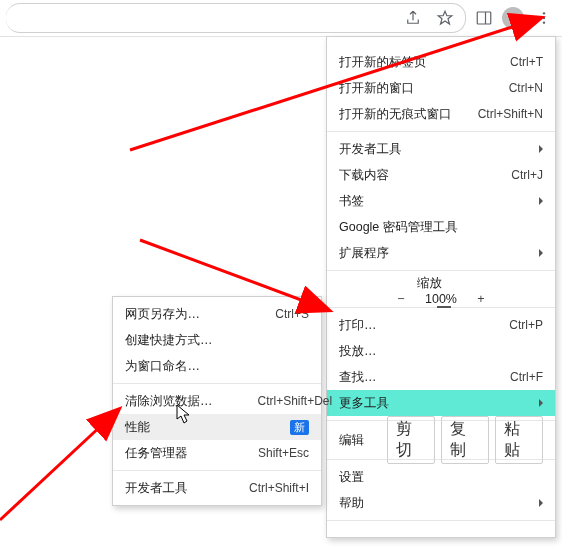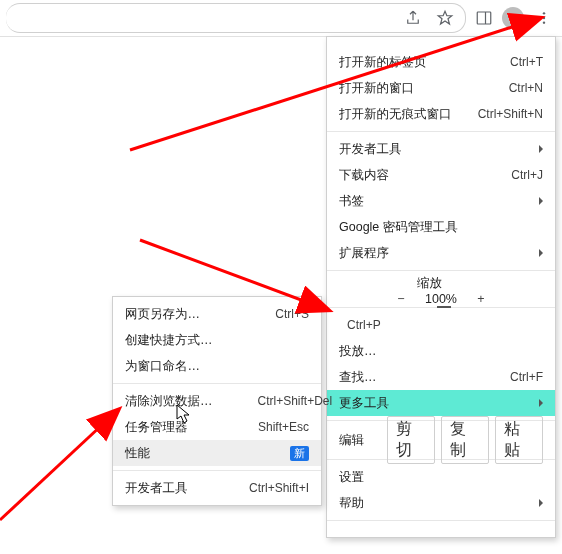--- a/index.html
+++ b/index.html
@@ -110,20 +110,21 @@
       <span class="lbl">缩放</span>
       <div class="zoom-mid">
         <span class="zoom-btn">−</span>
         <span class="zoom-val">100%</span>
         <span class="zoom-btn">+</span>
       </div>
       <span class="fs-icon"></span>
     </div>
     <div class="sep"></div>
     <div class="row">
+      <span class="lbl">打印…</span>
       <span class="sc">Ctrl+P</span>
     </div>
     <div class="row">
       <span class="lbl">投放…</span>
     </div>
     <div class="row">
       <span class="lbl">查找…</span>
       <span class="sc">Ctrl+F</span>
     </div>
     <div class="row submenu hl">
@@ -157,27 +158,27 @@
       <span class="lbl">创建快捷方式…</span>
     </div>
     <div class="row">
       <span class="lbl">为窗口命名…</span>
     </div>
     <div class="sep"></div>
     <div class="row">
       <span class="lbl">清除浏览数据…</span>
       <span class="sc">Ctrl+Shift+Del</span>
     </div>
-    <div class="row">
-      <span class="lbl">任务管理器</span>
-      <span class="sc">Shift+Esc</span>
-    </div>
     <div class="row hl">
       <span class="lbl">性能</span>
       <span class="badge">新</span>
+    </div>
+    <div class="row">
+      <span class="lbl">任务管理器</span>
+      <span class="sc">Shift+Esc</span>
     </div>
     <div class="sep"></div>
     <div class="row">
       <span class="lbl">开发者工具</span>
       <span class="sc">Ctrl+Shift+I</span>
     </div>
   </div>
 
   <div class="cursor" style="left:176px;top:404px;">
     <svg viewBox="0 0 16 20">

